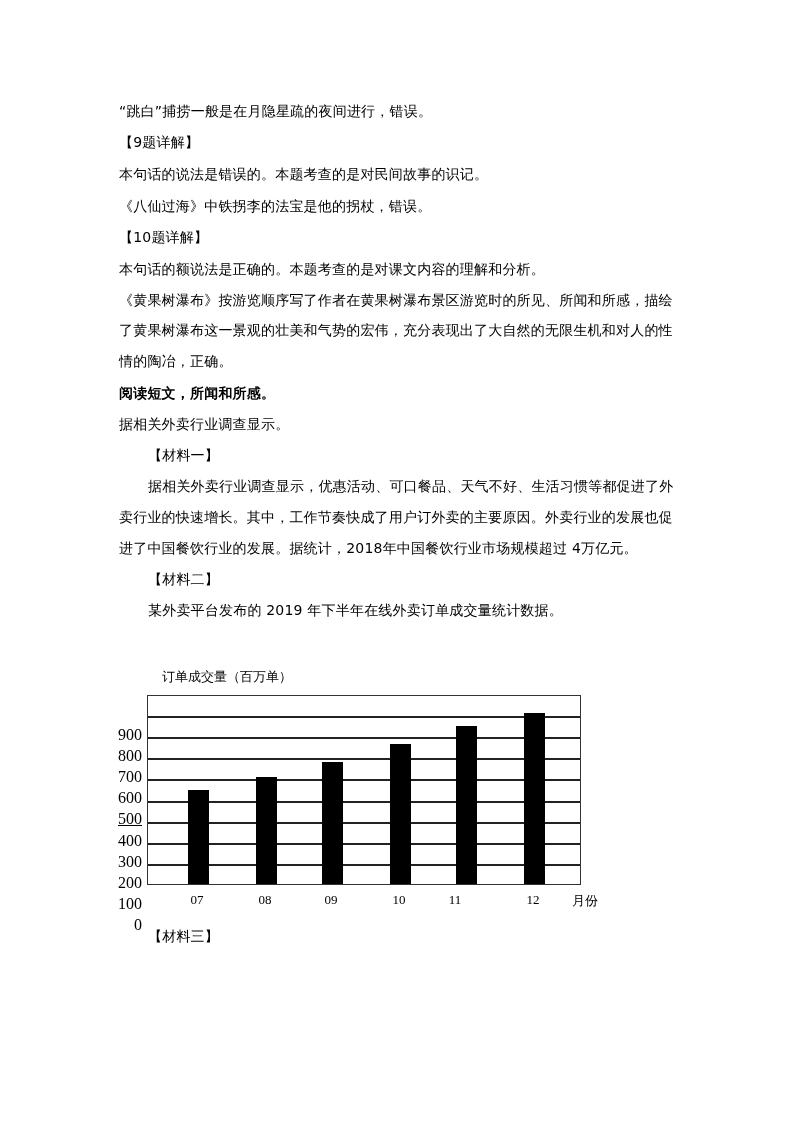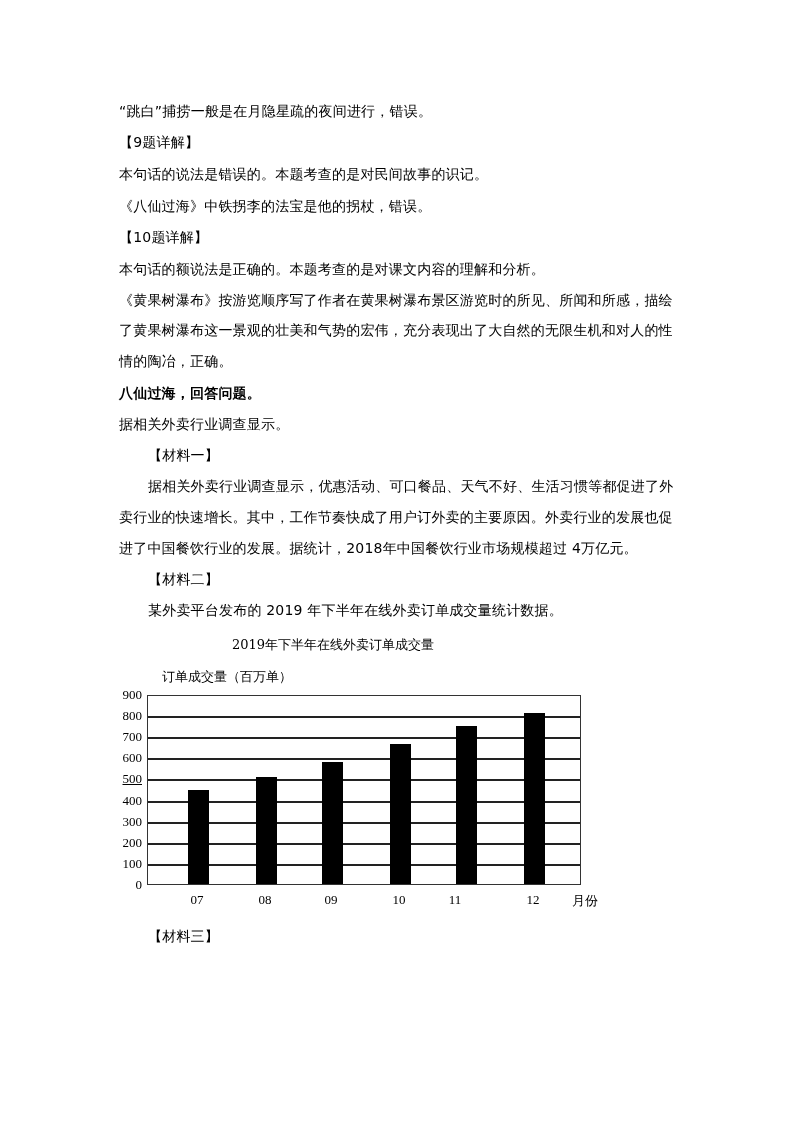--- a/index.html
+++ b/index.html
@@ -6,49 +6,48 @@
   body { width: 794px; height: 1123px; position: relative; overflow: hidden;
          font-family: "DejaVu Sans", "Liberation Sans", sans-serif; color: #000; }
   .line { position: absolute; left: 119px; font-size: 14px; line-height: 20px; white-space: nowrap; letter-spacing: 0.2px; }
   .indent1 { left: 148px; }
   .bold { font-weight: bold; }
   .chart { position: absolute; left: 0; top: 0; width: 794px; height: 1123px; pointer-events: none; }
   .chart-title { position: absolute; top: 636px; left: 232px; font-family: "DejaVu Serif", "Liberation Serif", serif; font-size: 13px; }
   .ylab { position: absolute; top: 668px; left: 162px; font-family: Liberation Mono, monospace; font-size: 13px; }
   .plot { position: absolute; left: 147px; top: 695px; width: 434px; height: 190px; border: 1px solid #333; box-sizing: border-box; }
   .grid { position: absolute; left: 0; right: 0; height: 0; border-top: 2px solid #222; }
-  .ytick { position: absolute; width: 34px; left: 108px; text-align: right; font-family: "Liberation Serif", "DejaVu Serif", serif; font-size: 13px; line-height: 14px; }
+  .ytick { position: absolute; width: 34px; left: 108px; text-align: right; font-family: "Liberation Serif", "DejaVu Serif", serif; font-size: 16px; line-height: 14px; margin-top: 40px; }
   .bar { position: absolute; bottom: 0; width: 21px; background: #000; }
   .xtick { position: absolute; top: 892px; width: 30px; text-align: center; font-family: "Liberation Serif", "DejaVu Serif", serif; font-size: 13px; }
   .xunit { position: absolute; top: 892px; left: 572px; font-family: "DejaVu Serif", "Liberation Serif", serif; font-size: 13px; }
 </style>
 </head>
 <body>
 
 <div class="line" style="top:101px">“跳白”捕捞一般是在月隐星疏的夜间进行，错误。</div>
 <div class="line" style="top:132px">【9题详解】</div>
 <div class="line" style="top:164px">本句话的说法是错误的。本题考查的是对民间故事的识记。</div>
 <div class="line" style="top:196px">《八仙过海》中铁拐李的法宝是他的拐杖，错误。</div>
 <div class="line" style="top:227px">【10题详解】</div>
 <div class="line" style="top:259px">本句话的额说法是正确的。本题考查的是对课文内容的理解和分析。</div>
 <div class="line" style="top:290px">《黄果树瀑布》按游览顺序写了作者在黄果树瀑布景区游览时的所见、所闻和所感，描绘</div>
 <div class="line" style="top:320px">了黄果树瀑布这一景观的壮美和气势的宏伟，充分表现出了大自然的无限生机和对人的性</div>
 <div class="line" style="top:351px">情的陶冶，正确。</div>
-<div class="line bold" style="top:383px">八仙过海，回答问题。</div>
+<div class="line bold" style="top:383px">阅读短文，所闻和所感。</div>
 <div class="line" style="top:414px">据相关外卖行业调查显示。</div>
 <div class="line indent1" style="top:445px">【材料一】</div>
 <div class="line indent1" style="top:476px">据相关外卖行业调查显示，优惠活动、可口餐品、天气不好、生活习惯等都促进了外</div>
 <div class="line" style="top:507px">卖行业的快速增长。其中，工作节奏快成了用户订外卖的主要原因。外卖行业的发展也促</div>
 <div class="line" style="top:538px">进了中国餐饮行业的发展。据统计，2018年中国餐饮行业市场规模超过 4万亿元。</div>
 <div class="line indent1" style="top:569px">【材料二】</div>
 <div class="line indent1" style="top:600px">某外卖平台发布的 2019 年下半年在线外卖订单成交量统计数据。</div>
 <div class="line indent1" style="top:926px">【材料三】</div>
 
 <div class="chart">
-  <div class="chart-title">2019年下半年在线外卖订单成交量</div>
   <div class="ylab">订单成交量（百万单）</div>
 
   <div id="yticks">
       <div class="ytick" style="top: 688px;">900</div>
       <div class="ytick" style="top: 709.111px; text-align: right;">800</div>
       <div class="ytick" style="top: 730.222px;">700</div>
       <div class="ytick" style="top: 751.333px;">600</div>
       <div class="ytick" style="top: 772px; text-decoration: underline;">500</div>
       <div class="ytick" style="top: 793.556px;">400</div>
       <div class="ytick" style="top: 814.667px;">300</div>

